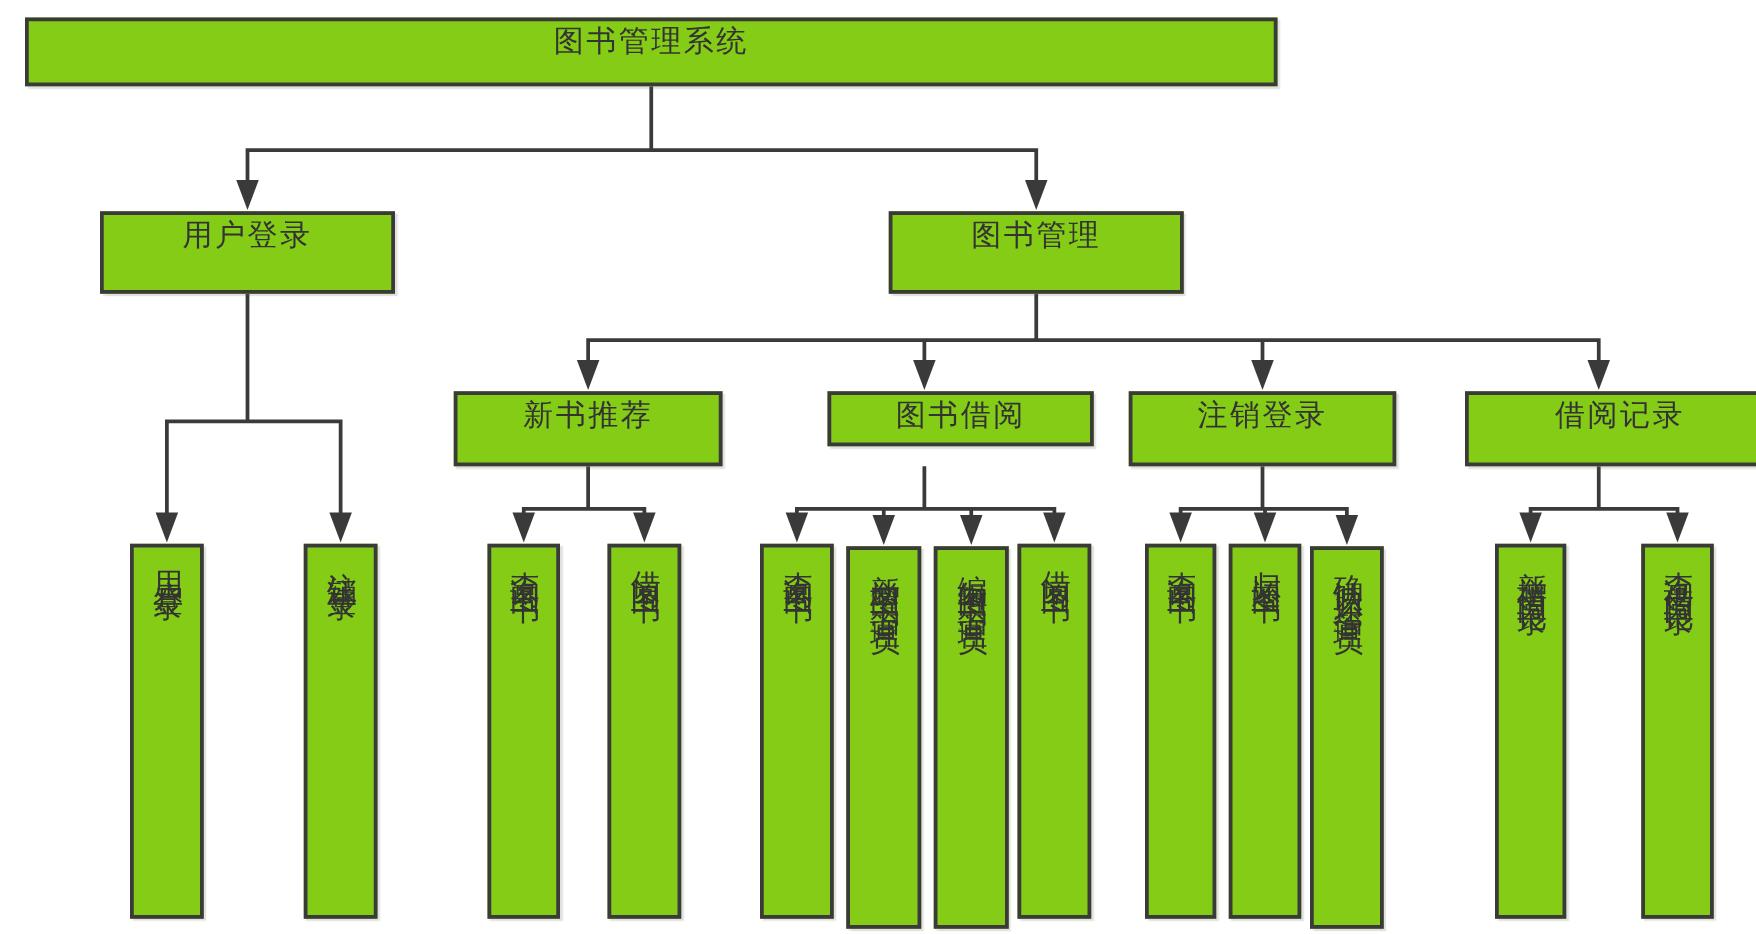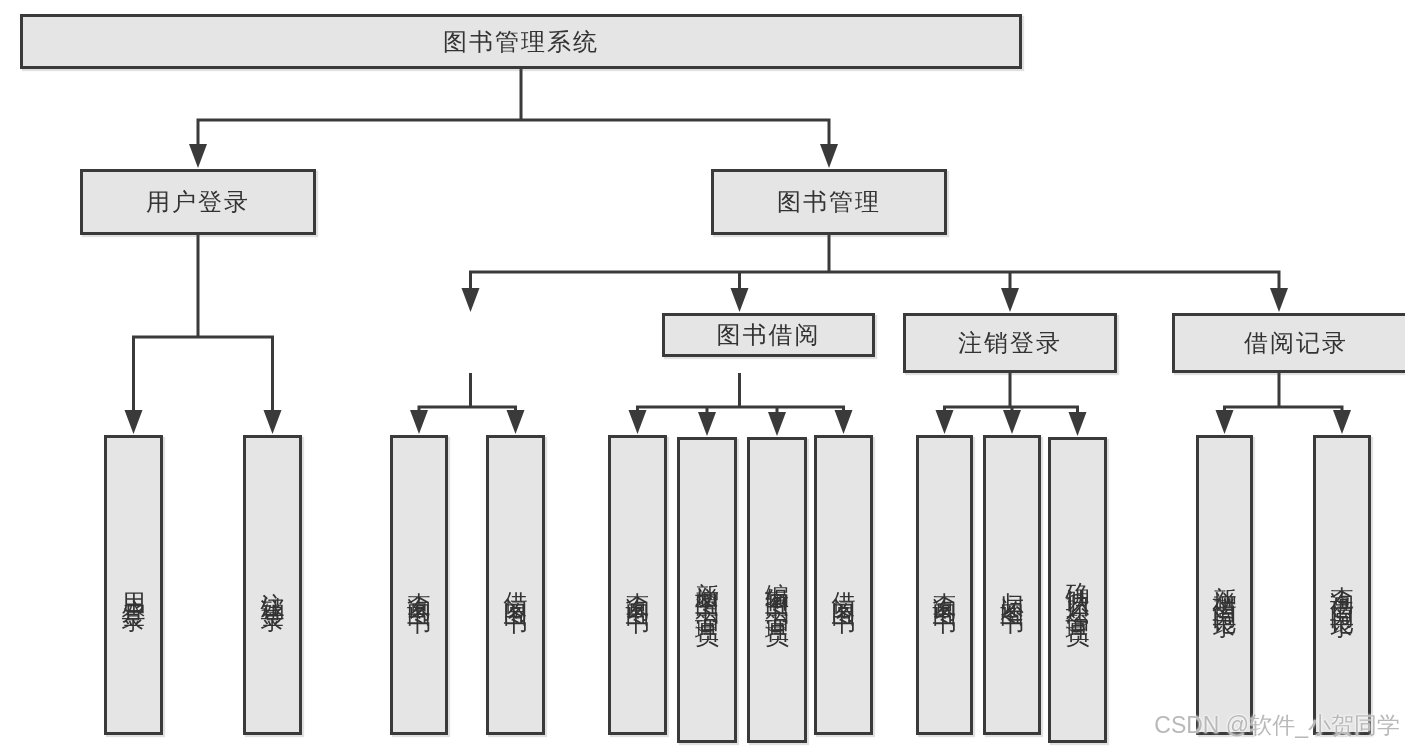--- a/index.html
+++ b/index.html
@@ -19,23 +19,23 @@
   #wires {
     position: absolute;
     left: 0;
     top: 0;
     pointer-events: none;
   }
   .box {
     position: absolute;
     box-sizing: border-box;
     border: 3px solid #3a3a3a;
-    background: #e5e5e5;
+    background: #84cc16;
     display: flex;
-    align-items: center;
+    align-items: flex-start;
     justify-content: center;
     box-shadow: 2px 2px 1px rgba(90,90,90,0.18);
   }
   .hbox .lbl {
     font-size: 24px;
     letter-spacing: 2px;
     color: #333333;
     white-space: nowrap;
   }
   .vbox .lbl {
@@ -106,20 +106,23 @@
     <span class="lbl">图书管理系统</span>
   </div>
 
   <div class="box hbox" style="left:80px;top:169px;width:236px;height:66px">
     <span class="lbl">用户登录</span>
   </div>
   <div class="box hbox" style="left:711px;top:169px;width:236px;height:66px">
     <span class="lbl">图书管理</span>
   </div>
 
+  <div class="box hbox" style="left:363px;top:313px;width:215px;height:60px">
+    <span class="lbl">新书推荐</span>
+  </div>
   <div class="box hbox" style="left:662px;top:313px;width:213px;height:44px">
     <span class="lbl">图书借阅</span>
   </div>
   <div class="box hbox" style="left:903px;top:313px;width:214px;height:60px">
     <span class="lbl">注销登录</span>
   </div>
   <div class="box hbox" style="left:1172px;top:313px;width:248px;height:60px">
     <span class="lbl">借阅记录</span>
   </div>
 
@@ -160,15 +163,14 @@
     <span class="lbl">确认归还（管理员）</span>
   </div>
 
   <div class="box vbox" style="left:1196px;top:435px;width:57px;height:300px">
     <span class="lbl">新增借阅记录</span>
   </div>
   <div class="box vbox" style="left:1313px;top:435px;width:58px;height:300px">
     <span class="lbl">查询借阅记录</span>
   </div>
 
-  <div id="watermark">CSDN @软件_小贺同学</div>
 
 </div>
 
 </body></html>

